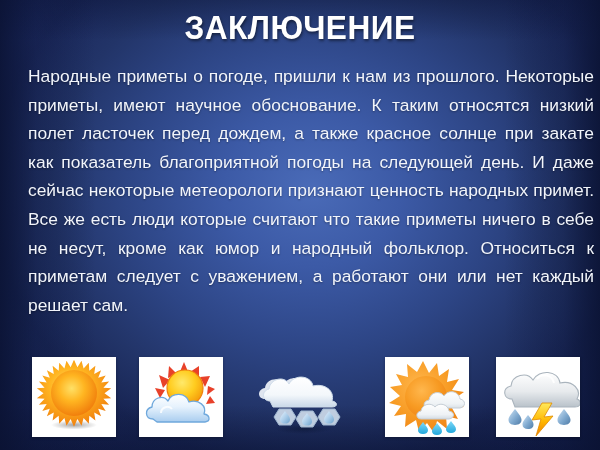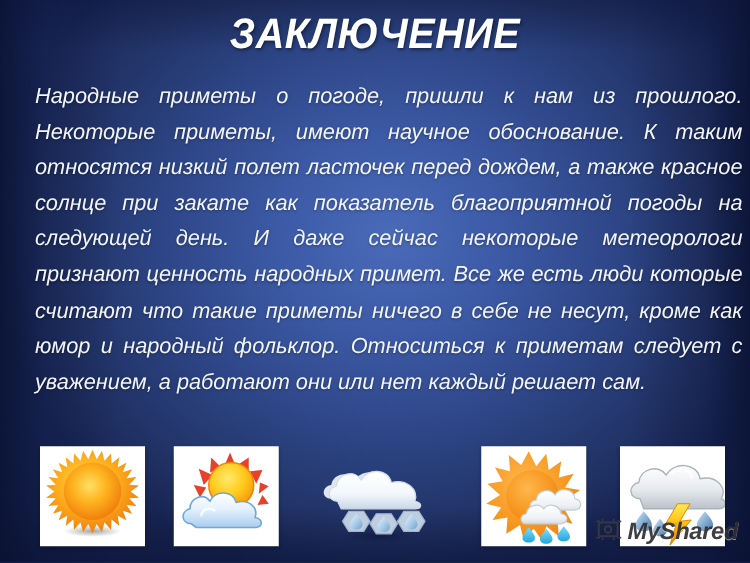--- a/index.html
+++ b/index.html
@@ -10,21 +10,20 @@
   #slide {
     position: relative;
     width: 600px;
     height: 450px;
     overflow: hidden;
     background-color: #1b2a63;
     background-image:
       radial-gradient(ellipse 62% 72% at 52% 42%, #4a6bb8 0%, #3c5aa6 24%, #2d4585 50%, #223468 70%, #18255180 86%, #14204a00 100%),
       linear-gradient(180deg, #1d2b66 0%, #213070 30%, #1b2a60 70%, #141f4c 100%);
     font-family: "Liberation Sans", sans-serif;
-    font-style: italic;
     -webkit-font-smoothing: antialiased;
   }
   
   #slide::after {
     content: "";
     position: absolute;
     inset: 0;
     pointer-events: none;
     background:
       linear-gradient(90deg, rgba(10,18,50,.85) 0%, rgba(10,18,50,.30) 6%, rgba(10,18,50,0) 16%,
@@ -300,25 +299,14 @@
             <path d="M19 52 C23 57 25.5 60 25.5 62.8 C25.5 66 23.2 68 19 68 C14.8 68 12.5 66 12.5 62.8 C12.5 60 15 57 19 52 Z"></path>
             <path d="M32 58 C35.5 62.5 37.5 65 37.5 67.4 C37.5 70.2 35.5 72 32 72 C28.5 72 26.5 70.2 26.5 67.4 C26.5 65 28.5 62.5 32 58 Z"></path>
             <path d="M68 52 C72 57 74.5 60 74.5 62.8 C74.5 66 72.2 68 68 68 C63.8 68 61.5 66 61.5 62.8 C61.5 60 64 57 68 52 Z"></path>
           </g>
         </svg>
       </div>
     </div>
 
   </div>
 
-  <div id="watermark">
-    <span>
-      <svg width="22" height="20" viewBox="0 0 22 20" aria-hidden="true">
-        <rect x="3" y="4" width="15" height="11" rx="1.5" fill="none" stroke="#3a3a40" stroke-width="1.6"></rect>
-        <circle cx="10.5" cy="9.5" r="2.6" fill="none" stroke="#3a3a40" stroke-width="1.6"></circle>
-        <path d="M1 3 L4 3 M18 3 L21 3 M1 16 L4 16 M18 16 L21 16" stroke="#3a3a40" stroke-width="1.4"></path>
-        <path d="M6 1 L6 3 M15 1 L15 3 M6 16 L6 18 M15 16 L15 18" stroke="#3a3a40" stroke-width="1.4"></path>
-      </svg>
-    </span>
-    <span class="wm-text">MyShared</span>
-  </div>
 
 </div>
 
 </body></html>

